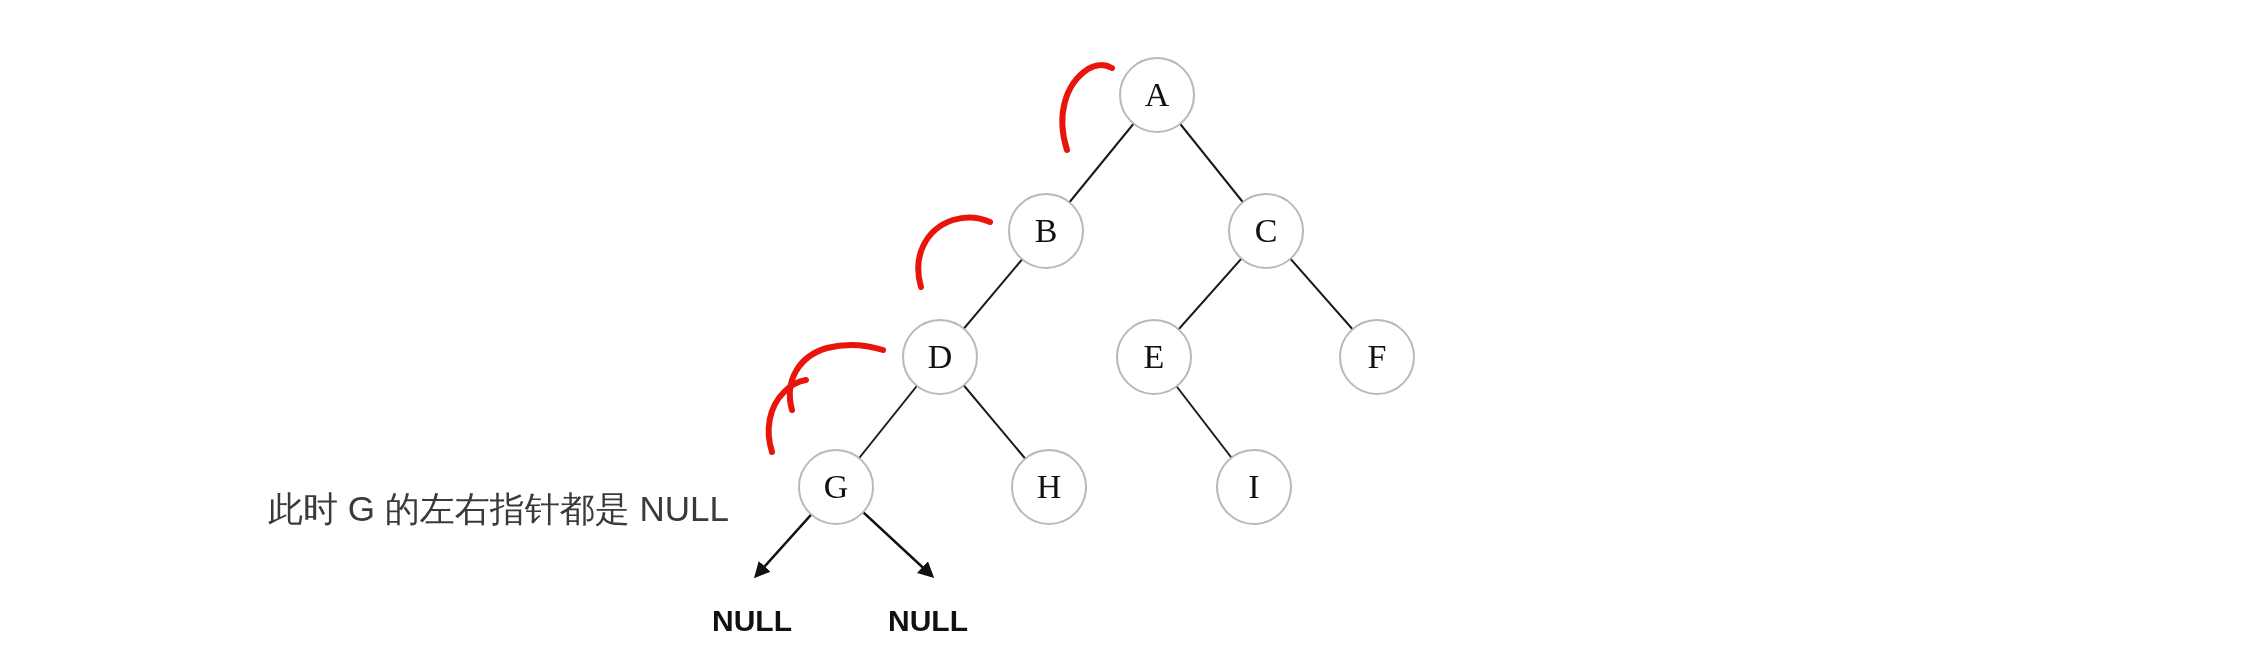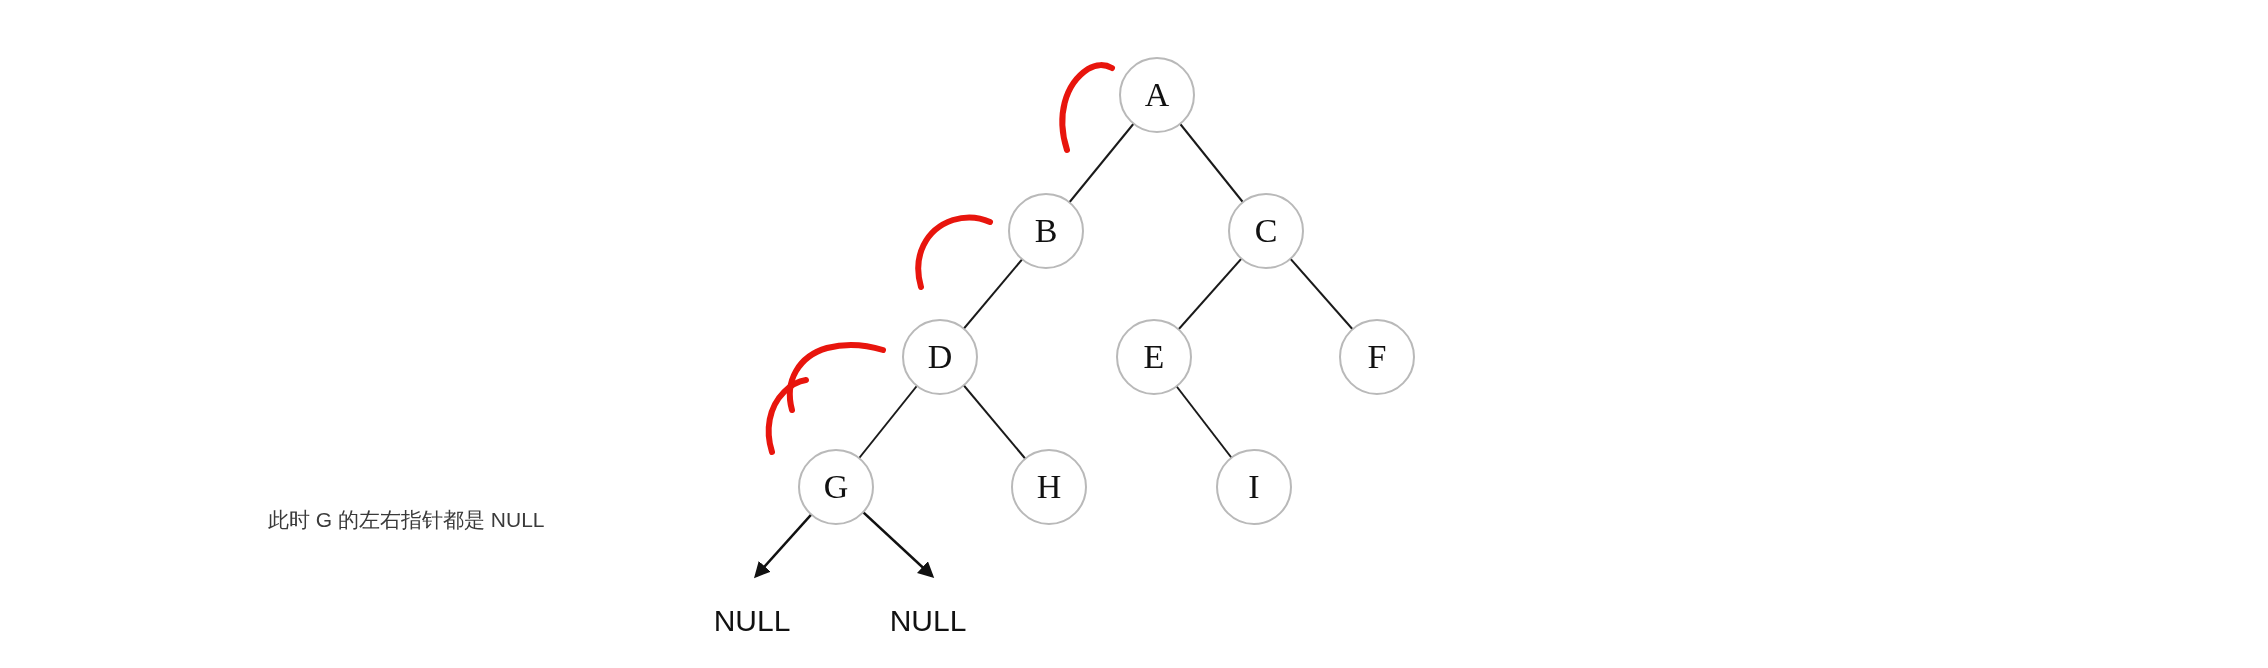--- a/index.html
+++ b/index.html
@@ -36,32 +36,32 @@
     transform: translate(-50%, -50%);
     font-family: "Liberation Serif", serif;
     font-size: 34px;
     color: #111111;
     z-index: 2;
   }
   .null-label {
     position: absolute;
     transform: translateX(-50%);
     font-family: "Liberation Sans", sans-serif;
-    font-weight: 400;
+    font-weight: 700;
     font-size: 30px;
     color: #111111;
     z-index: 2;
     white-space: nowrap;
   }
   .annotation {
     position: absolute;
     left: 268px;
-    top: 494px;
+    top: 483px;
     font-family: "Liberation Sans", sans-serif;
-    font-size: 21px;
+    font-size: 35px;
     line-height: 51px;
     color: #3a3a3a;
     z-index: 2;
     white-space: nowrap;
   }
 </style>
 </head>
 <body>
 
 <div class="stage">

